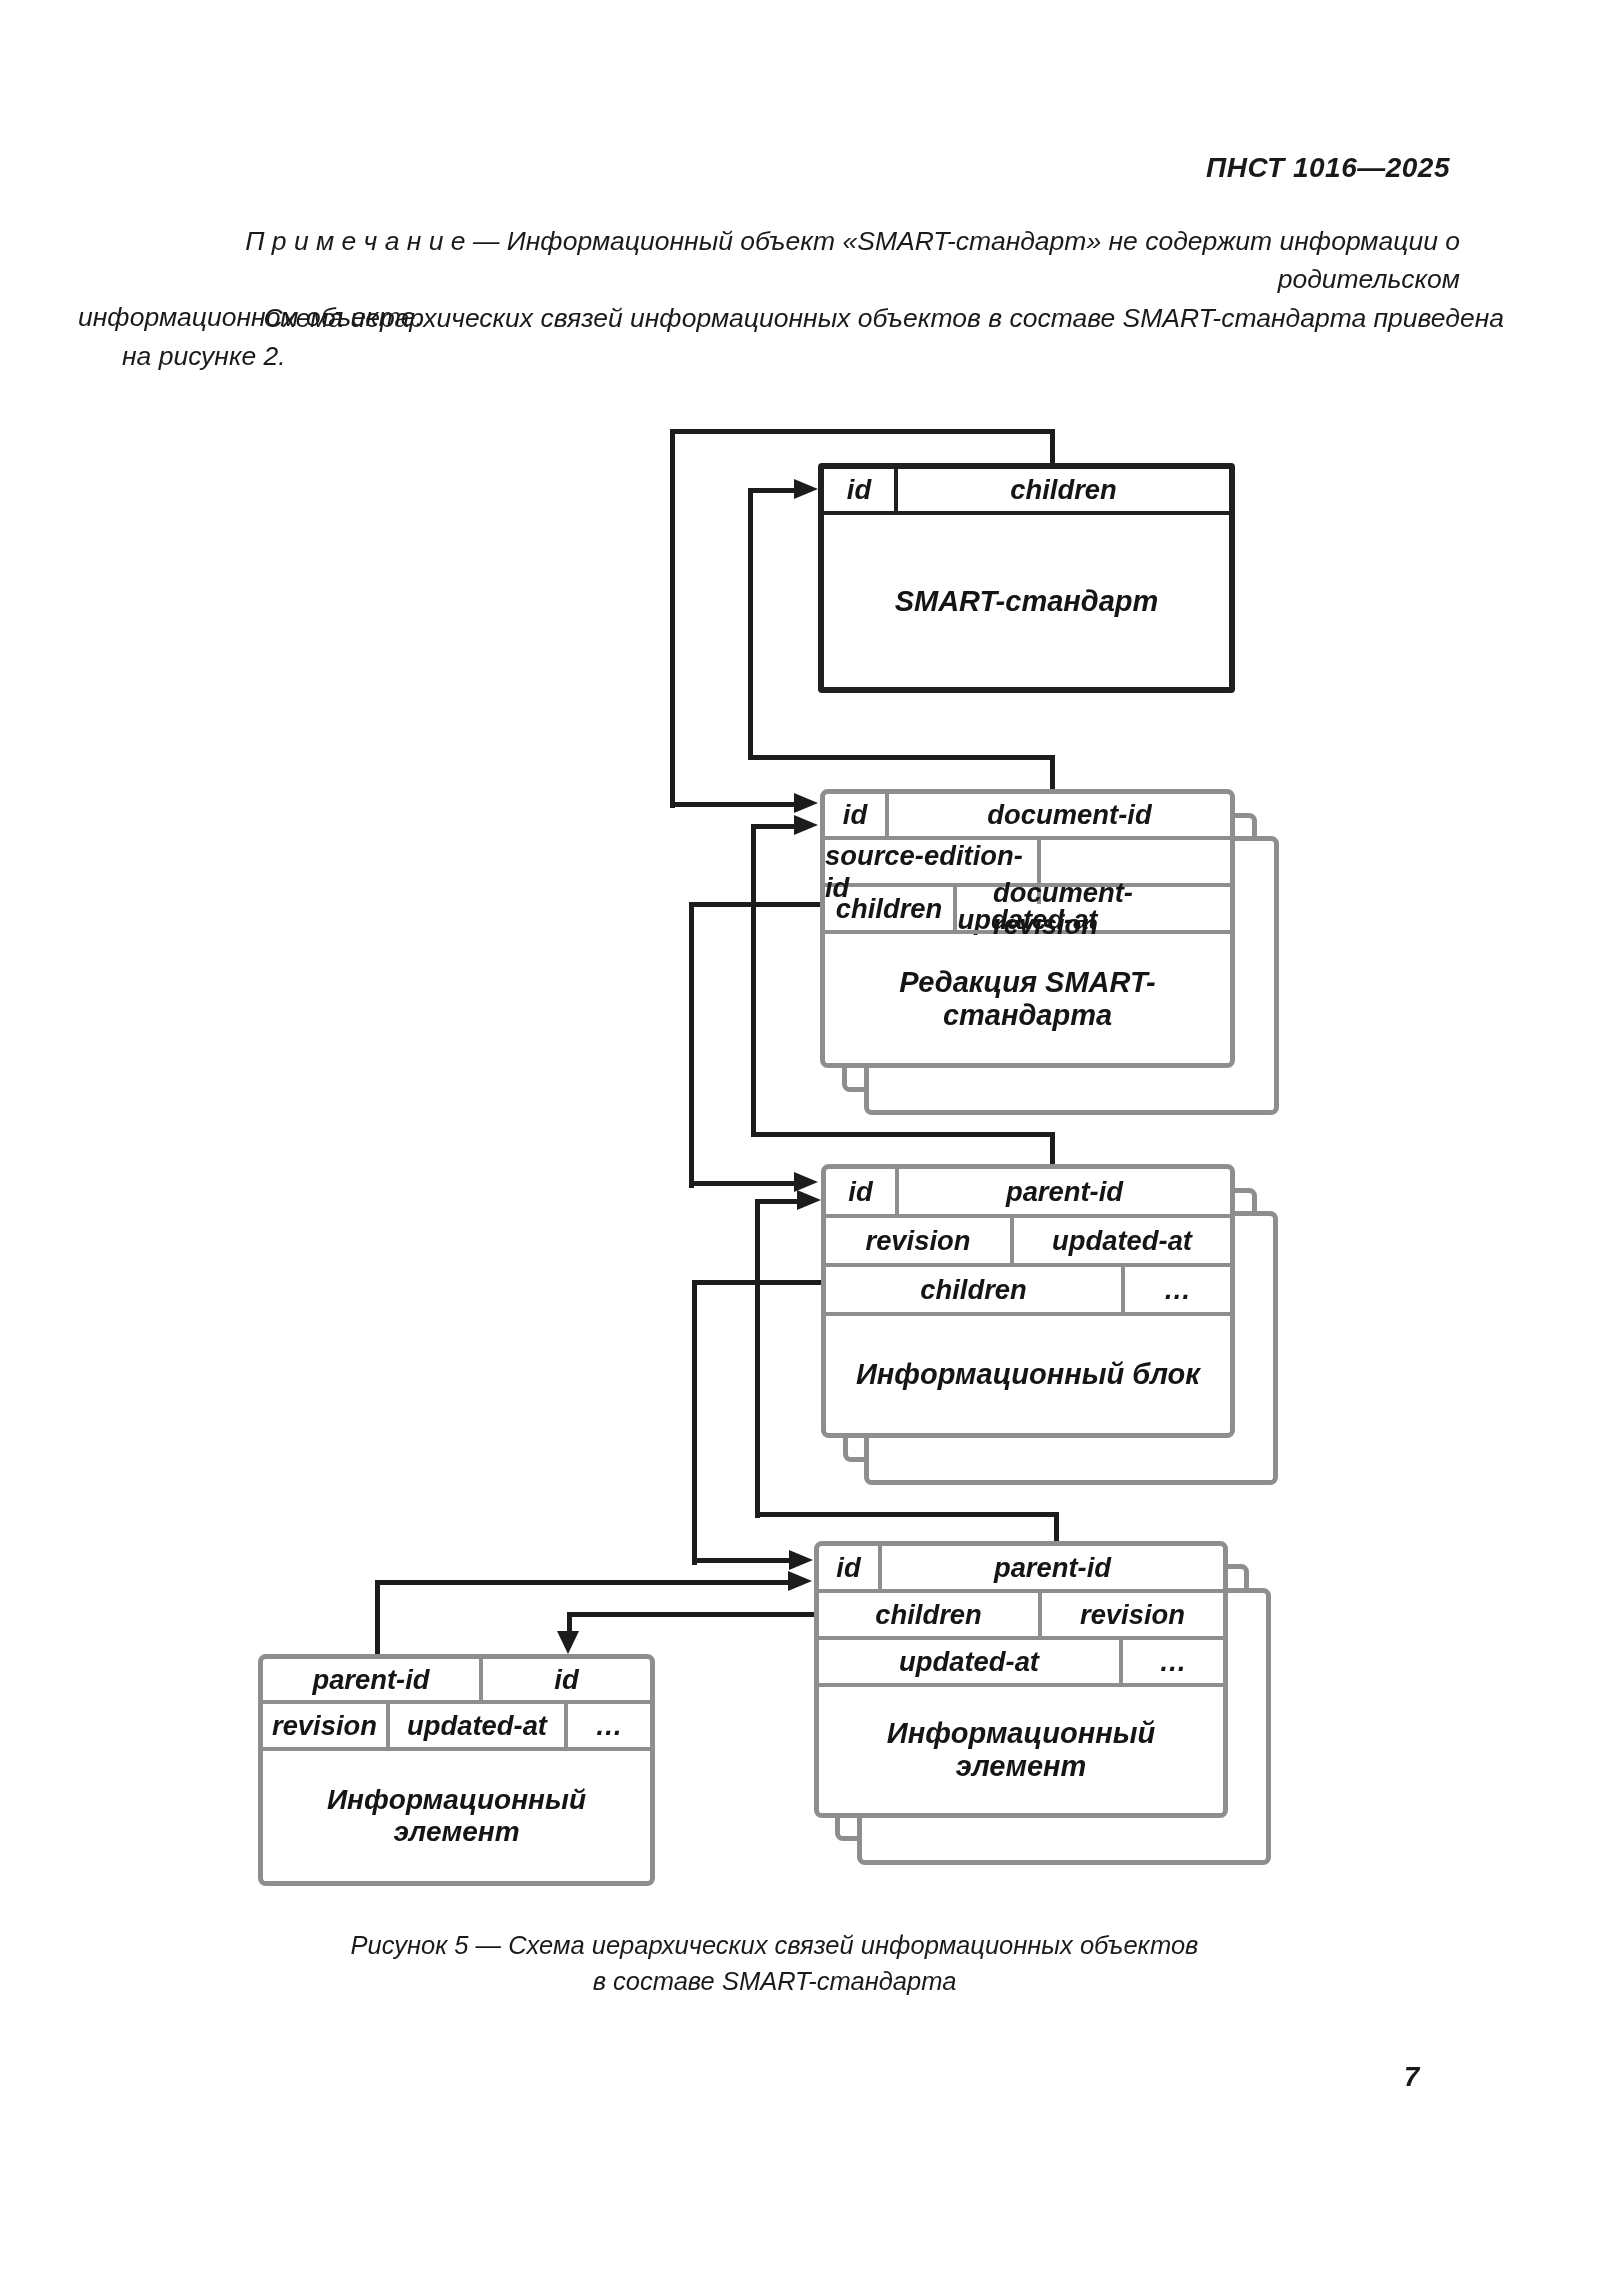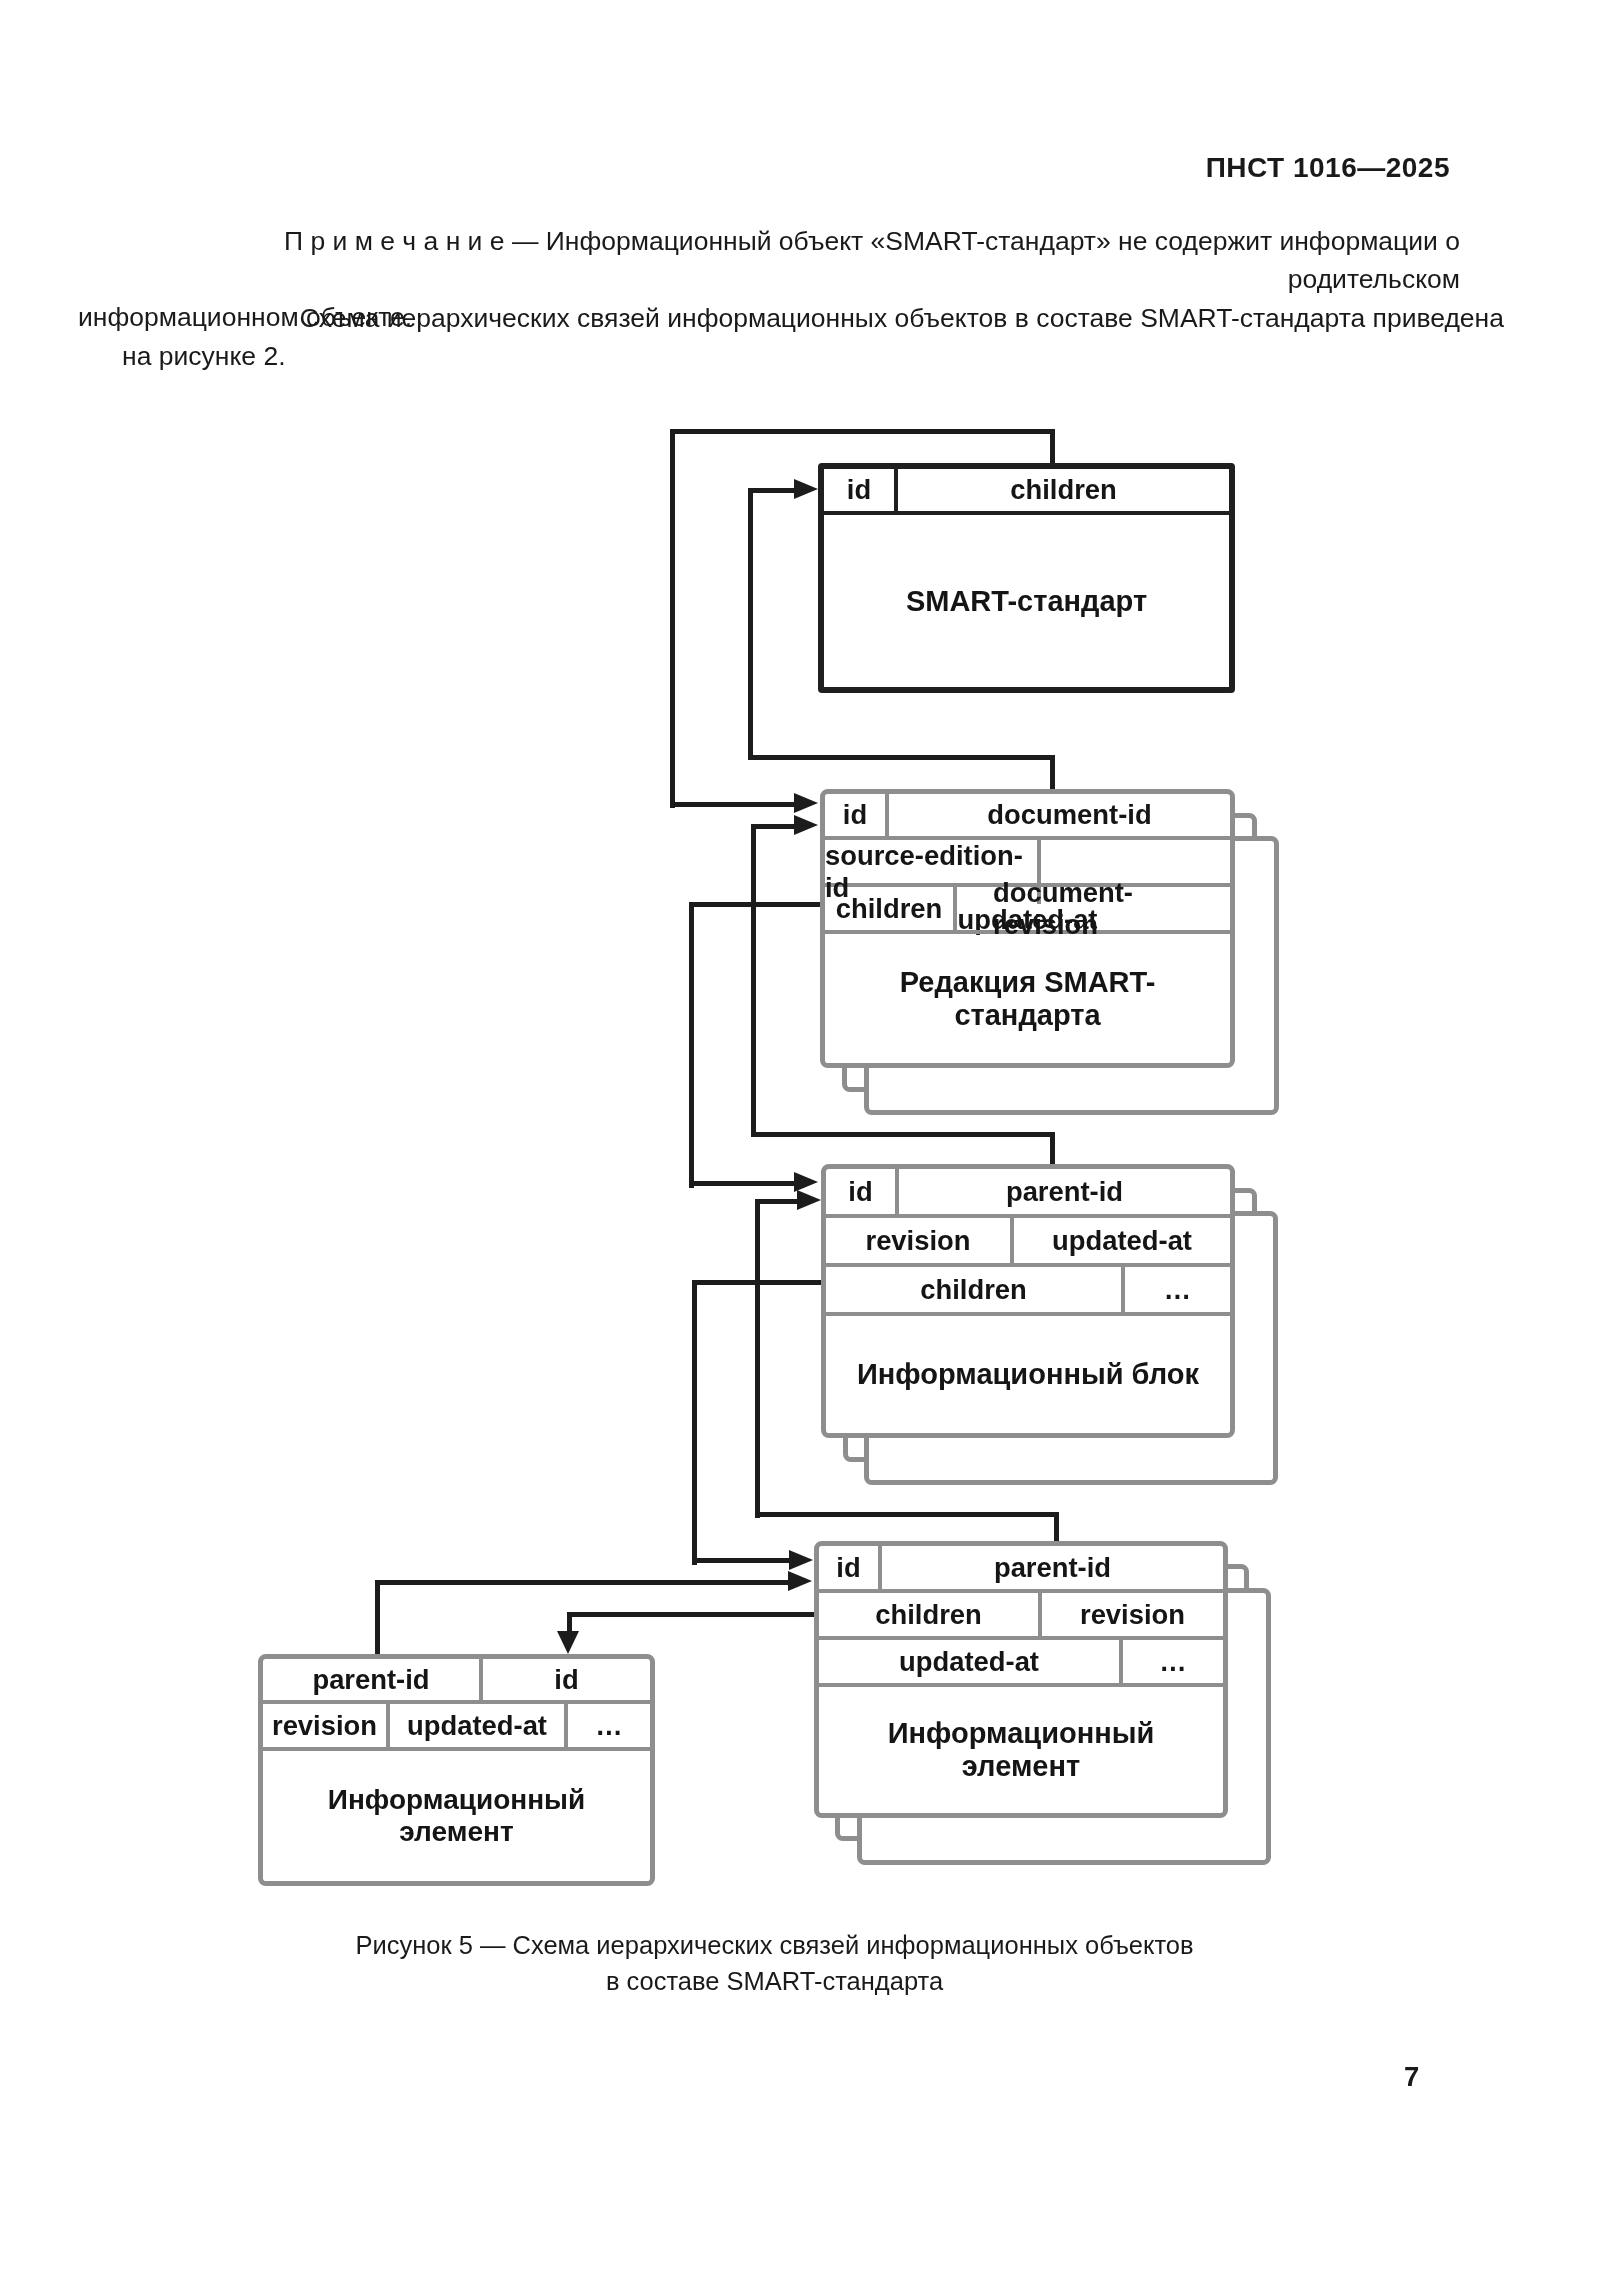--- a/index.html
+++ b/index.html
@@ -4,21 +4,21 @@
 <style>
   html,body{margin:0;padding:0;background:#ffffff;}
   .page{
     position:relative;
     width:1621px;height:2293px;
     background:#ffffff;
     font-family:"Liberation Sans", sans-serif;
     color:#1a1a1a;
     overflow:hidden;
   }
-  .abs{position:absolute;}
+  .abs{position:absolute;font-style:italic;}
   
   .doc-code{font-size:28px;font-weight:700;text-align:right;letter-spacing:0.5px;}
   .para{font-size:26.5px;line-height:38px;}
   .indent{padding-left:43px;text-align:right;}
   .caption{font-size:25.5px;line-height:36px;text-align:center;}
   .pagenum{font-size:27.4px;font-weight:700;}
   
   .dbox{position:absolute;background:#fff;box-sizing:border-box;display:flex;flex-direction:column;}
   .dbox.black{--bc:#1f1f1f;border:6.9px solid var(--bc);border-radius:3.9px;}
   .dbox.gray{--bc:#8e8e8e;border:5.9px solid var(--bc);border-radius:7.8px;}

